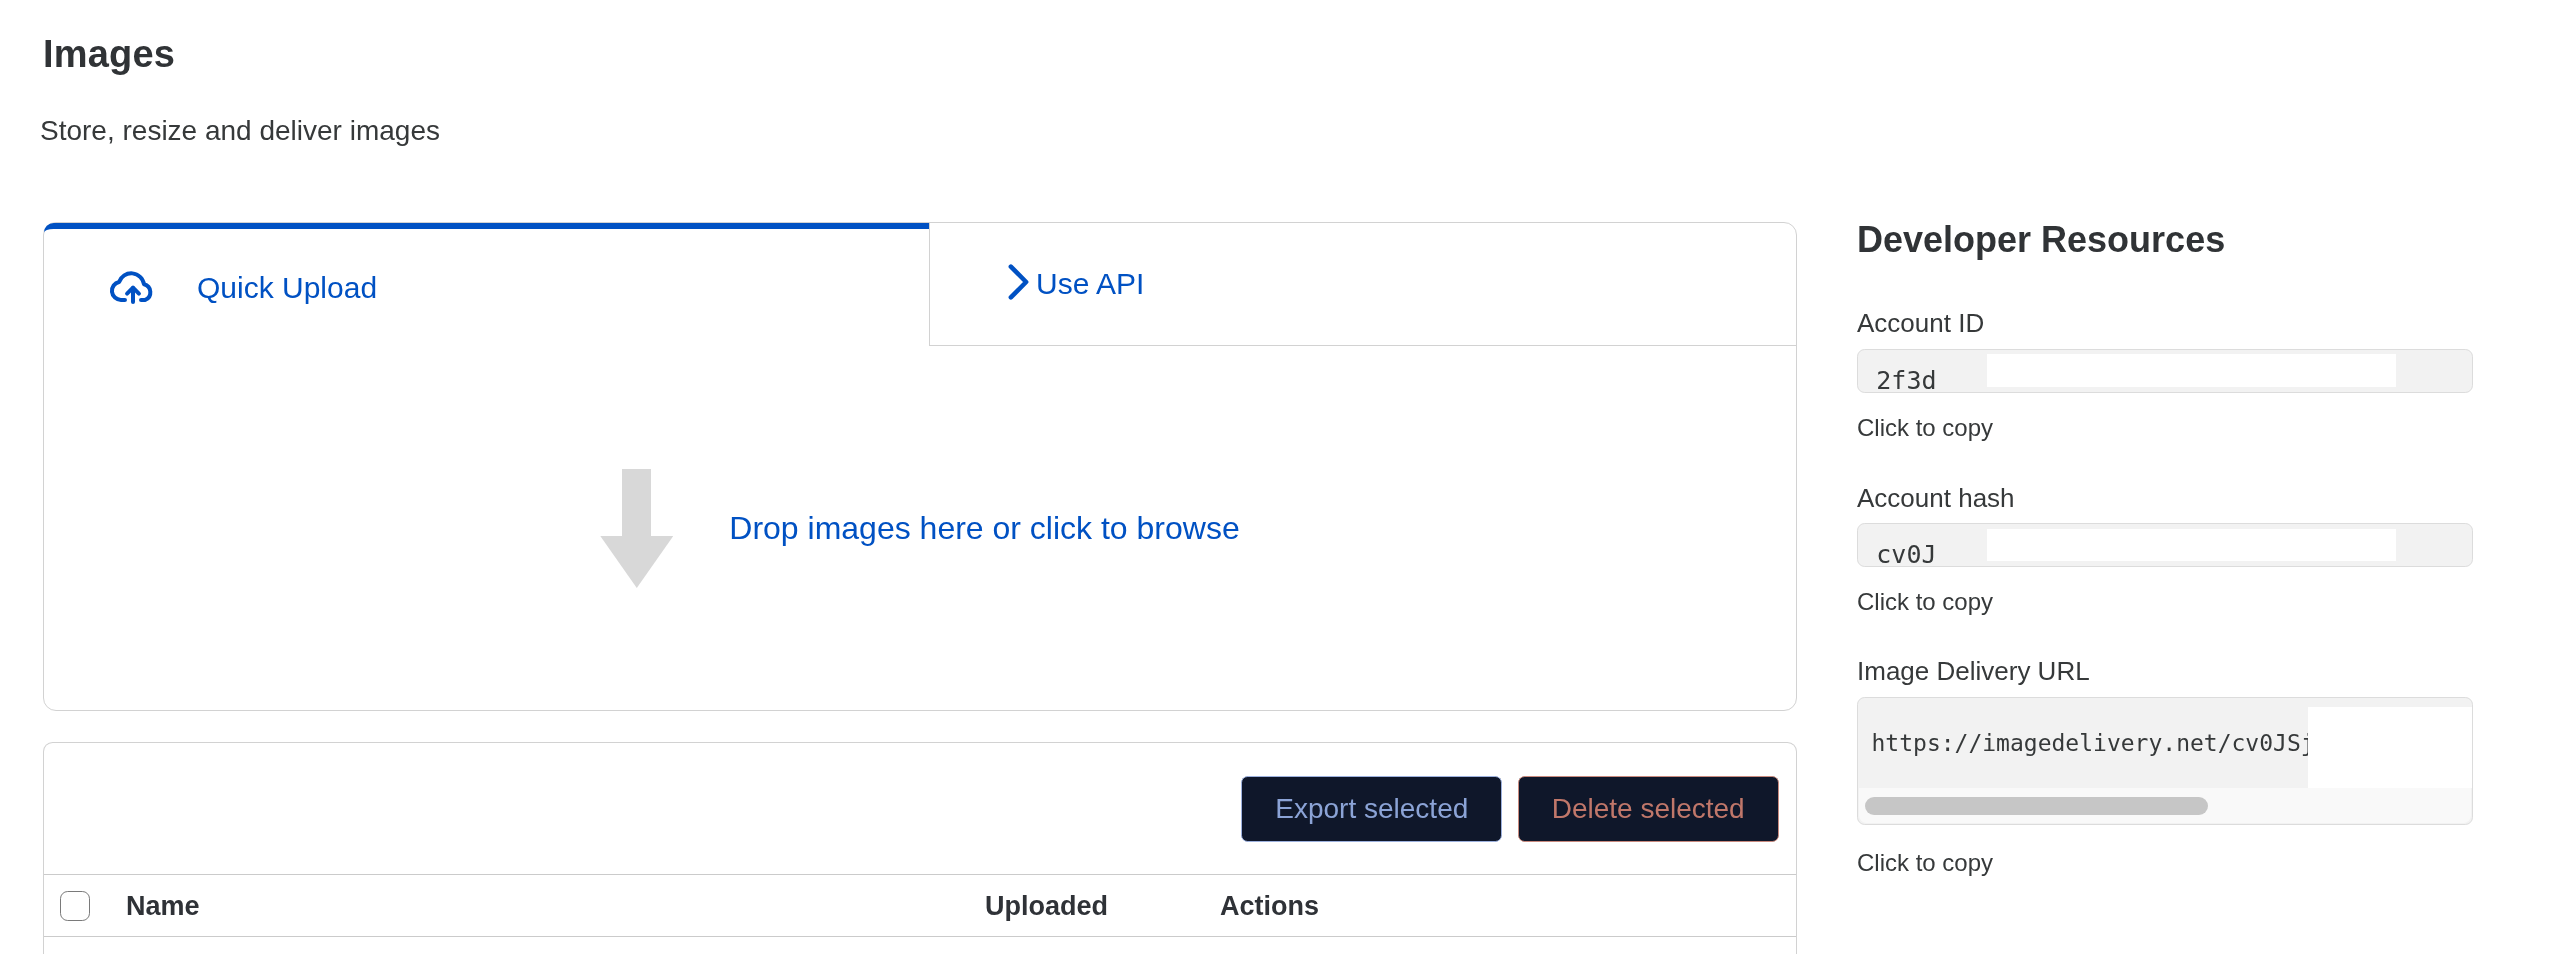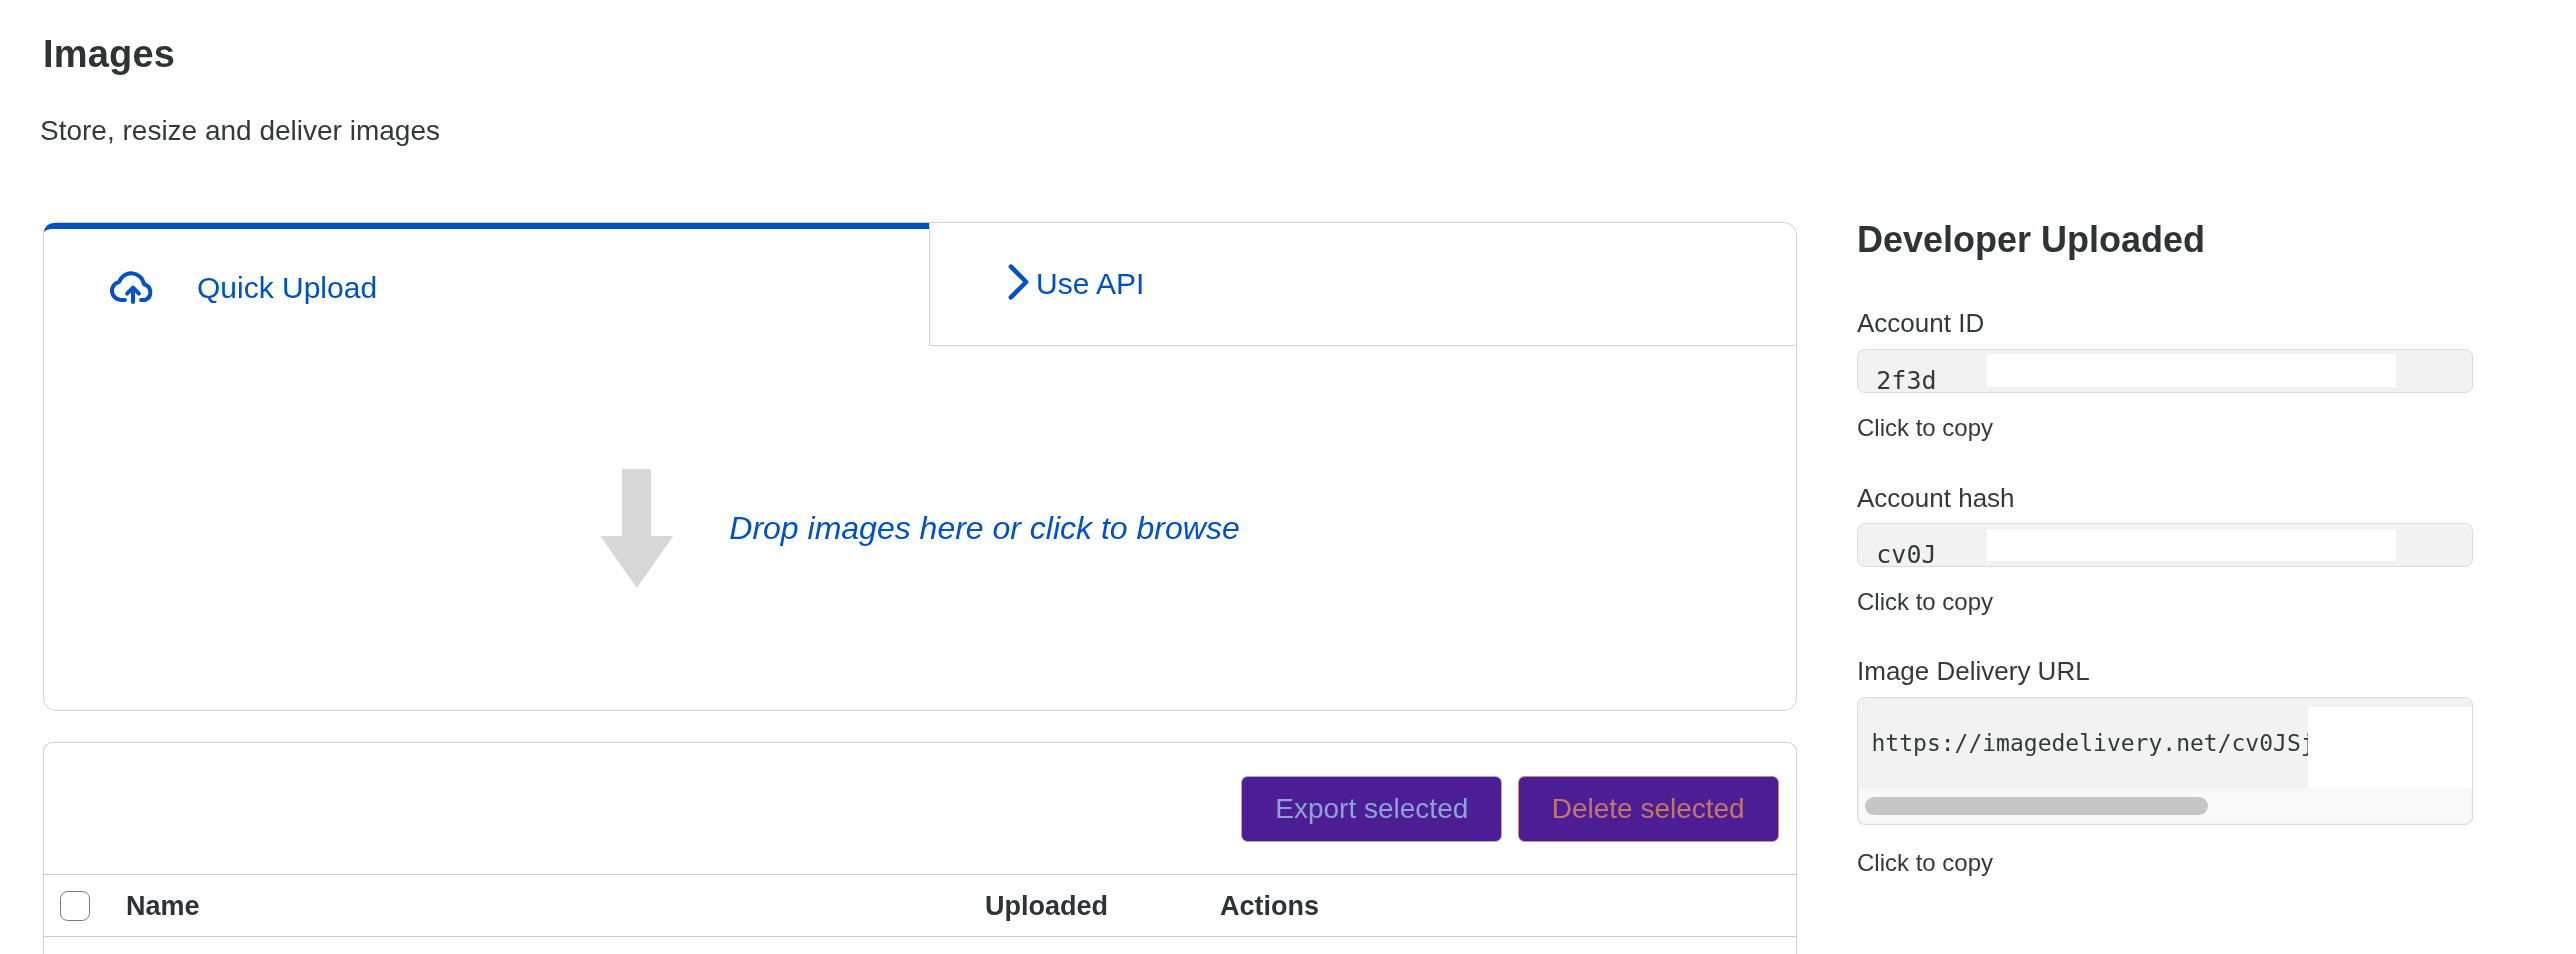--- a/index.html
+++ b/index.html
@@ -25,38 +25,38 @@
     padding-left:63px; gap:38px;
   }
   .tab-inactive {
     flex:1; border-left:1px solid #d2d2d2; border-bottom:1px solid #d2d2d2;
     padding-left:71px; 
   }
   .tab-label { font-size:30px; color:#0051c3; }
 
   
   .dropzone {
-    height:365px; display:flex; align-items:center; justify-content:center; gap:56px; cursor:pointer;font-style:italic;
+    height:365px; display:flex; align-items:center; justify-content:center; gap:56px; cursor:pointer;
   }
   .drop-arrow { width:73px; display:flex; flex-direction:column; align-items:center; }
   .drop-arrow .shaft { width:29px; height:67px; background:#d8d8d8; }
   .drop-arrow .head { width:73px; height:52px; background:#d8d8d8; clip-path:polygon(0 0,100% 0,50% 100%); }
   .drop-text { font-size:32px; color:#0051c3; }
 
   
   .table-panel {
     position:absolute; left:43px; top:742px; width:1754px; height:231px;
     border:1px solid #d2d2d2; border-bottom:none; border-radius:9.6px 9.6px 0 0; background:#fff;
   }
   .actions-row {
     height:131px; display:flex; align-items:center; justify-content:flex-end;
     gap:15.4px; padding-right:17.3px;
   }
   .btn {
-    height:66px; padding:0 33px; font-size:28px; background:#4c1d95;
+    height:66px; padding:0 33px; font-size:28px; background:#0f172a;
     border-radius:6.7px; font-family:"Liberation Sans", sans-serif; cursor:pointer;
   }
   .btn-export { border:1px solid #9db1de; color:#8ba3d6; }
   .btn-delete { border:1px solid #c98a7e; color:#c0776a; }
   .table-header {
     position:relative; height:63px;
     border-top:1px solid #cbcbcb; border-bottom:1px solid #cbcbcb;
   }
   .th { position:absolute; top:50%; transform:translateY(-50%); font-size:27px; font-weight:700; color:#2f3237; }
   .th-name { left:82px; }
@@ -144,21 +144,21 @@
     </div>
     <div class="table-header">
       <div class="checkbox"></div>
       <div class="th th-name">Name</div>
       <div class="th th-uploaded">Uploaded</div>
       <div class="th th-actions">Actions</div>
     </div>
   </div>
 
   <div class="sidebar">
-    <div class="sidebar-heading">Developer Uploaded</div>
+    <div class="sidebar-heading">Developer Resources</div>
 
     <div class="field-label lbl-1">Account ID</div>
     <div class="value-box">
       <span class="mono-value">2f3d</span>
       <div class="redact"></div>
     </div>
     <div class="click-copy">Click to copy</div>
 
     <div class="field-label lbl-2">Account hash</div>
     <div class="value-box">

